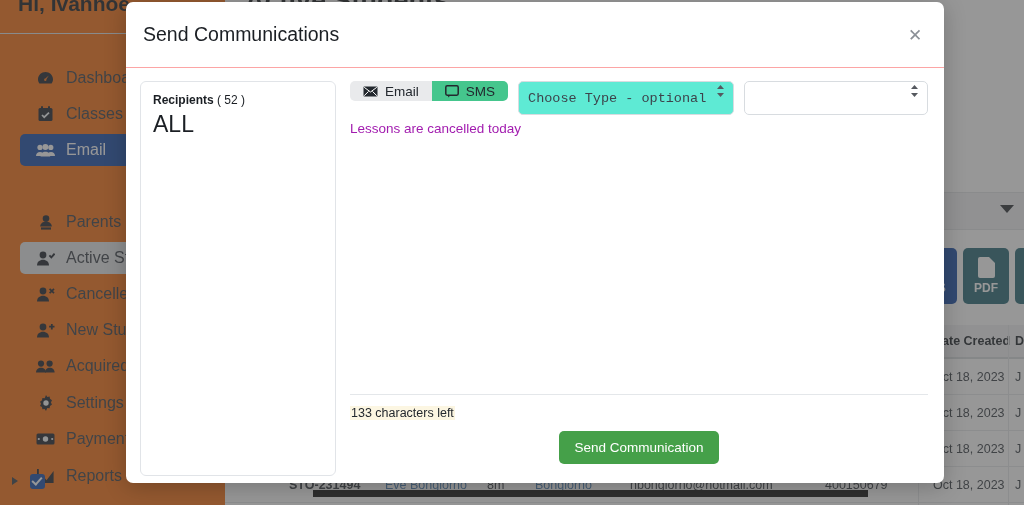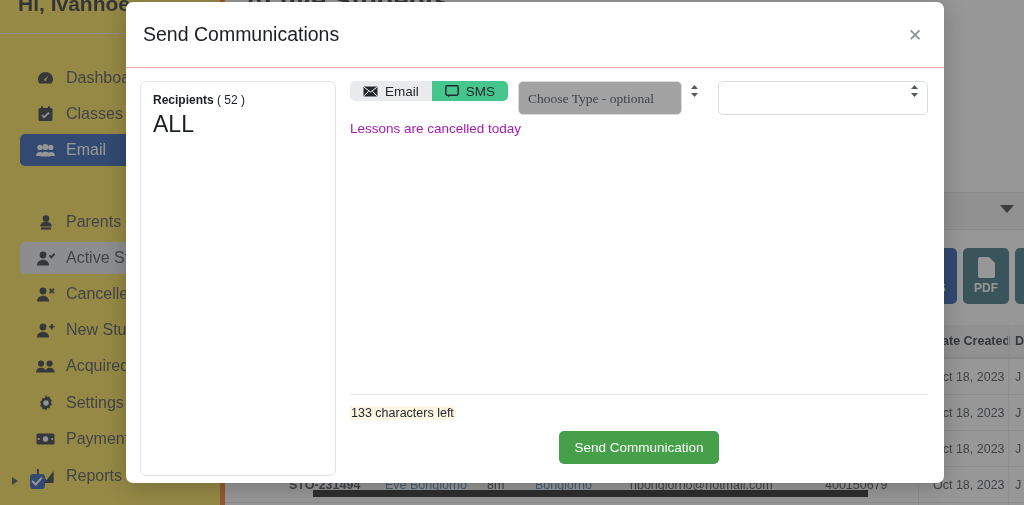--- a/index.html
+++ b/index.html
@@ -13,21 +13,21 @@
 
   
   #bg-page {
     position: absolute; inset: 0;
     width: 1024px; height: 505px;
     background: #ffffff;
   }
   #bg-sidebar {
     position: absolute; left: 0; top: 0;
     width: 225px; height: 505px;
-    background: #fde047;
+    background: #f97316;
     border-right: 5px solid #f97316;
   }
   #bg-greeting {
     position: absolute; left: 18px; top: -8px;
     font-size: 21px; font-weight: 700; color: #1b1f24;
     white-space: nowrap;
   }
   #bg-sidebar-divider {
     position: absolute; left: 0; top: 33px; width: 225px;
     height: 1px; background: #e0e3e7;
@@ -195,24 +195,24 @@
     display: flex; align-items: center; gap: 7px;
     padding: 0 13px; border: none; font-size: 13.5px; color: #23282e;
     font-family: "Liberation Sans", sans-serif; cursor: pointer;
   }
   #channel-email { background: #e9eaec; }
   #channel-sms { background: #45c68d; }
   .channel-icon { display: flex; align-items: center; }
 
   #type-select {
     flex: 0 0 190px; height: 34px;
-    border: 1px solid #d8dce0; border-radius: 5px; background: #a3a3a3;
+    border: 1px solid #d8dce0; border-radius: 5px; background: #5eead4;
     padding: 0 26px 0 9px;
     font-size: 13.5px; color: #3d434b;
-    font-family: Liberation Serif, serif;
+    font-family: Liberation Mono, monospace;
     appearance: none; -webkit-appearance: none; cursor: pointer;
     position: relative;
   }
   .select-wrap { position: relative; }
   .select-caret {
     position: absolute; right: 9px; top: 50%; transform: translateY(-50%);
     pointer-events: none; color: #55595f; font-size: 11px; line-height: 1;
     display: flex; flex-direction: column; gap: 1px;
   }
   #second-select {

